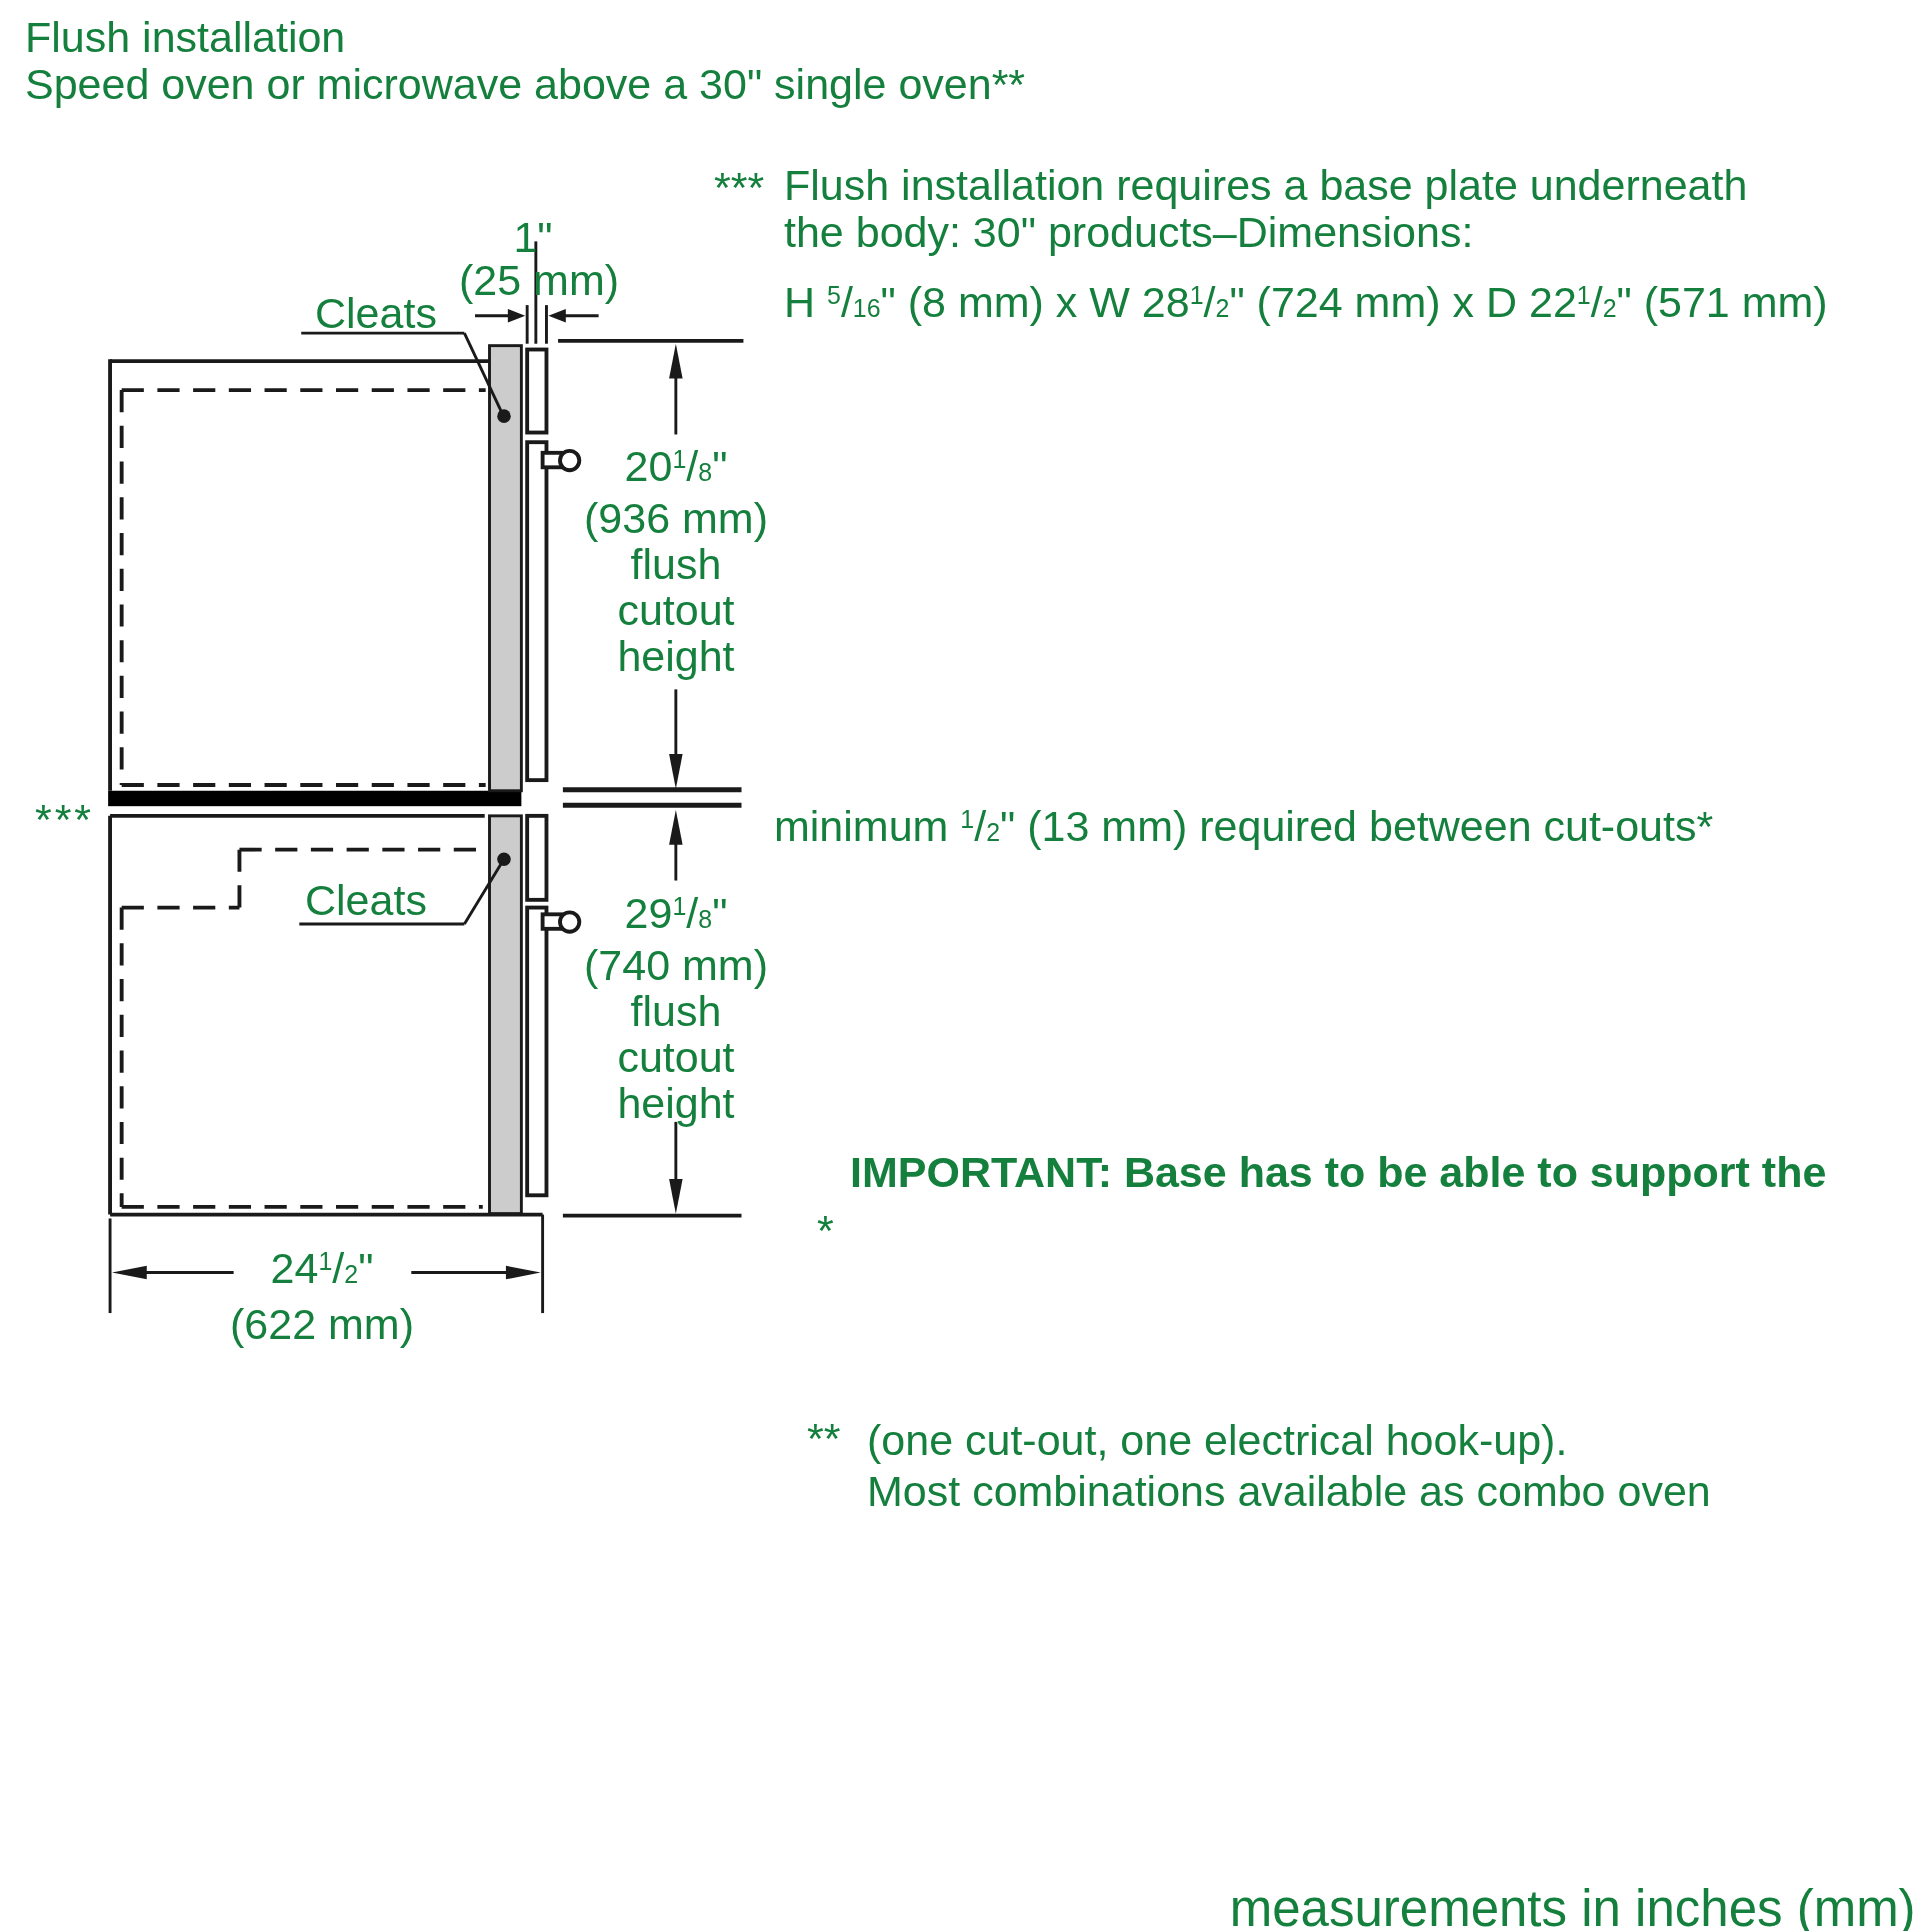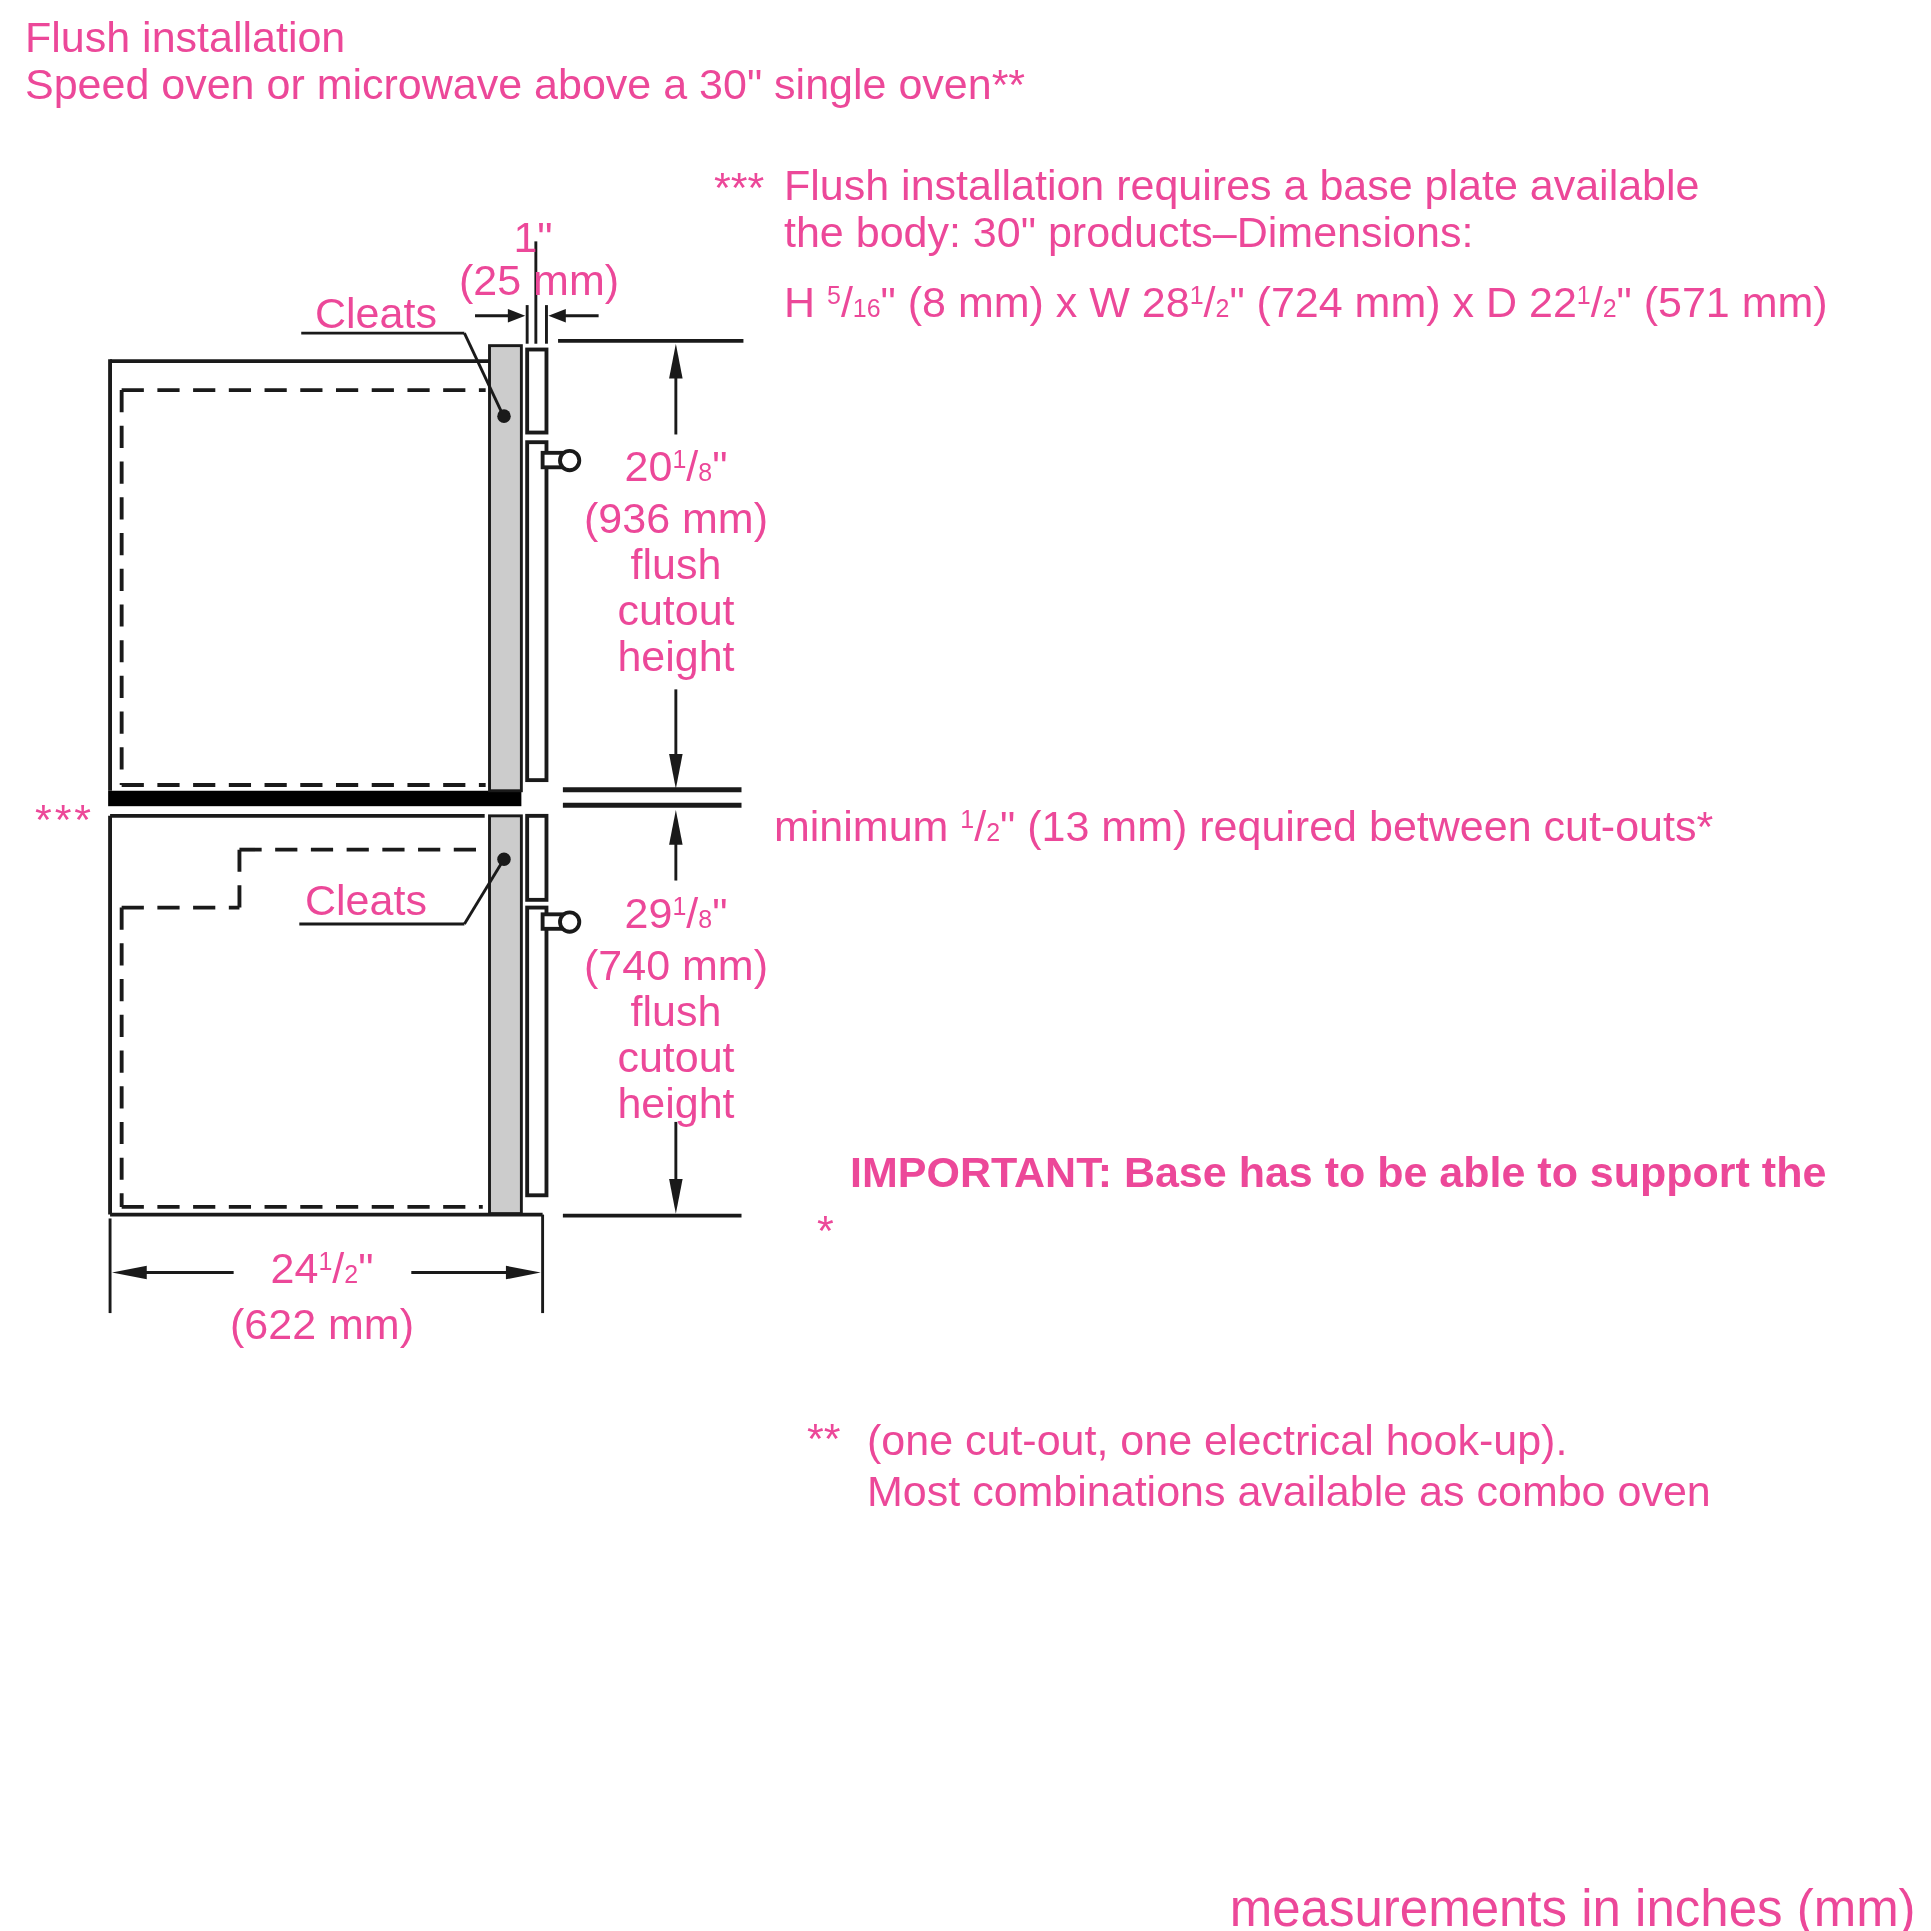--- a/index.html
+++ b/index.html
@@ -1,18 +1,18 @@
 <!DOCTYPE html>
 <html><head>
 <meta charset="utf-8">
 <style>
   html,body{margin:0;padding:0;background:#fff;}
   .canvas{
     position:relative;width:1931px;height:1931px;background:#ffffff;
-    font-family:"Liberation Sans",sans-serif;color:#ec4899;overflow:hidden;
+    font-family:"Liberation Sans",sans-serif;color:#15803d;overflow:hidden;
   }
   svg.diagram{position:absolute;left:0;top:0;}
   .lab{position:absolute;font-size:43px;line-height:47px;white-space:nowrap;}
   .center{transform:translateX(-50%);text-align:center;}
   .dimblock{line-height:46px;}
   .noteblock{line-height:51px;}
   .fnum{font-size:0.58em;vertical-align:0.52em;}
   .fden{font-size:0.58em;}
   .stars{letter-spacing:2.9px;}
   .footer{position:absolute;right:15.4px;top:1879px;font-size:51px;white-space:nowrap;}
@@ -123,21 +123,21 @@
       </g>
     </g>
   </svg>
 
   <div class="lab" style="left:25px;top:13.5px;">
     <div>Flush installation</div>
     <div>Speed oven or microwave above a 30" single oven**</div>
   </div>
 
   <div class="lab" style="left:714px;top:164px;">***</div>
-  <div class="lab" style="left:784px;top:162px;">Flush installation requires a base plate available</div>
+  <div class="lab" style="left:784px;top:162px;">Flush installation requires a base plate underneath</div>
   <div class="lab" style="left:784px;top:209px;">the body: 30" products–Dimensions:</div>
   <div class="lab" style="left:784px;top:272px;">H <span class="fnum">5</span>/<span class="fden">16</span>" (8 mm) x W 28<span class="fnum">1</span>/<span class="fden">2</span>" (724 mm) x D 22<span class="fnum">1</span>/<span class="fden">2</span>" (571 mm)</div>
 
   <div class="lab center" style="left:533px;top:214px;">1"</div>
   <div class="lab center" style="left:539px;top:257px;text-align:right;">(25 mm)</div>
 
   <div class="lab" style="left:315px;top:290px;">Cleats</div>
   <div class="lab" style="left:305px;top:877px;">Cleats</div>
 
   <div class="lab center dimblock" style="left:676px;top:436px;">

